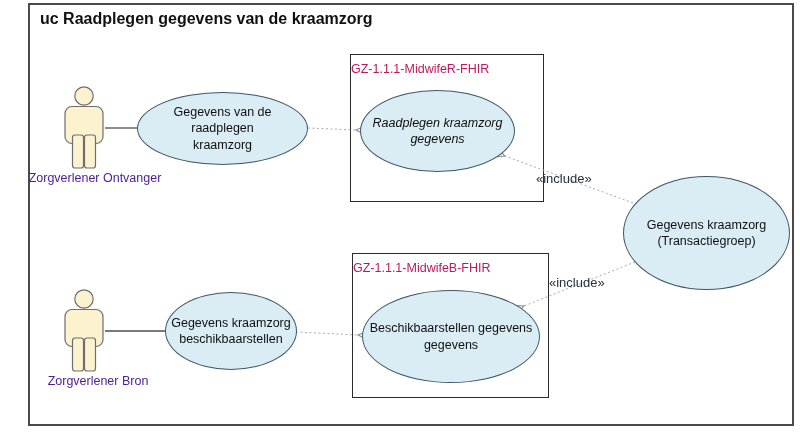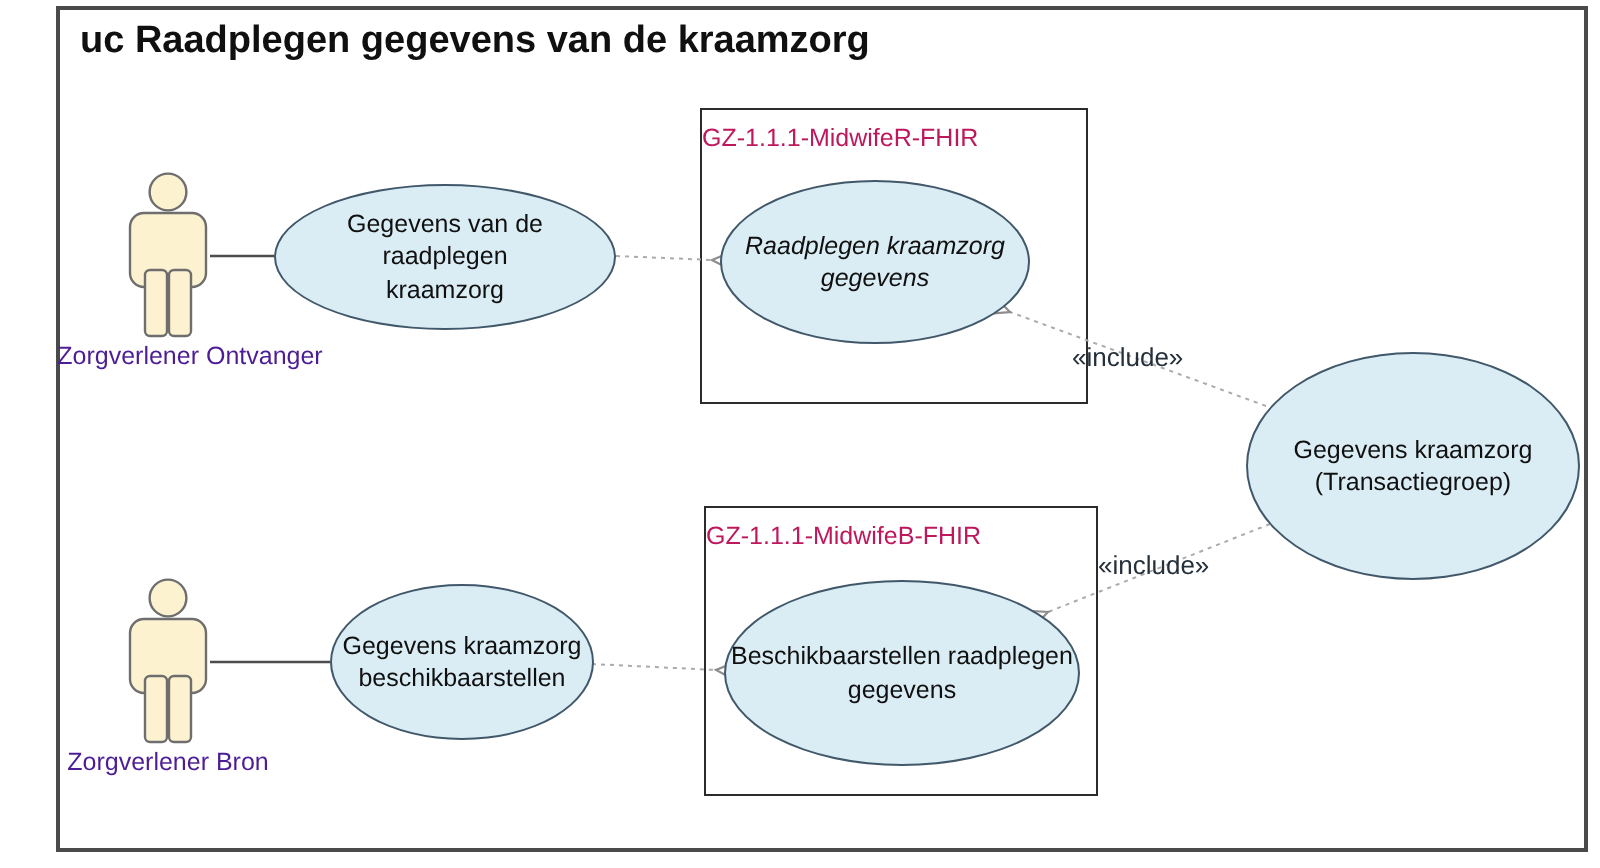--- a/index.html
+++ b/index.html
@@ -5,21 +5,21 @@
   html,body{margin:0;padding:0;background:#fff;}
   .canvas{
     position:relative;width:800px;height:434px;overflow:hidden;background:#fff;
     font-family:"Liberation Sans", sans-serif;color:#111;
   }
   .frame{
     position:absolute;left:28px;top:3px;width:766px;height:423px;
     border:2px solid #4a4a4a;box-sizing:border-box;background:transparent;
   }
   .frame-title{
-    position:absolute;left:10px;top:5px;font-size:19px;font-weight:700;color:#101010;
+    position:absolute;left:10px;top:5px;font-size:16px;font-weight:700;color:#101010;
     white-space:nowrap;
     text-align:right;
   }
   .sysbox{
     position:absolute;background:#fff;border:1.4px solid #2b2b2b;box-sizing:border-box;
   }
   .systitle{
     text-align:left;padding-top:7px;font-size:12.5px;color:#be185d;white-space:nowrap;
   }
   .ellipse{
@@ -82,21 +82,21 @@
   <div class="actor-label" style="left:15px;top:171px;">Zorgverlener Ontvanger</div>
 
   <svg class="actor-svg" style="left:63px;top:289px;" width="42" height="83" viewBox="0 0 42 83">
     <g fill="#fcf2d0" stroke="#6e6e6e" stroke-width="1.2">
       <circle cx="21" cy="10" r="9.2"></circle>
       <rect x="2" y="20.5" width="38" height="37" rx="7"></rect>
       <rect x="9.5" y="49" width="11" height="33" rx="2.5"></rect>
       <rect x="21.5" y="49" width="11" height="33" rx="2.5"></rect>
     </g>
   </svg>
-  <div class="actor-label" style="left:4px;top:374px;">Zorgverlener Bron</div>
+  <div class="actor-label" style="left:18px;top:374px;">Zorgverlener Bron</div>
 
   <div class="ellipse" style="left:137px;top:92px;width:171px;height:73px;">
     <div>
       <span class="ln">Gegevens van de</span>
       <span class="ln">raadplegen</span>
       <span class="ln">kraamzorg</span>
     </div>
   </div>
 
   <div class="ellipse" style="left:360px;top:90px;width:155px;height:82px;font-style:italic;">
@@ -115,21 +115,21 @@
 
   <div class="ellipse" style="left:165px;top:292px;width:132px;height:78px;">
     <div>
       <span class="ln">Gegevens kraamzorg</span>
       <span class="ln">beschikbaarstellen</span>
     </div>
   </div>
 
   <div class="ellipse" style="left:362px;top:290px;width:178px;height:93px;">
     <div>
-      <span class="ln">Beschikbaarstellen raadplegen</span>
+      <span class="ln">Beschikbaarstellen gegevens</span>
       <span class="ln">gegevens</span>
     </div>
   </div>
 
   <div class="include-label" style="left:536px;top:171px;">«include»</div>
   <div class="include-label" style="left:549px;top:275px;">«include»</div>
 
 </div>
 
 </body></html>

